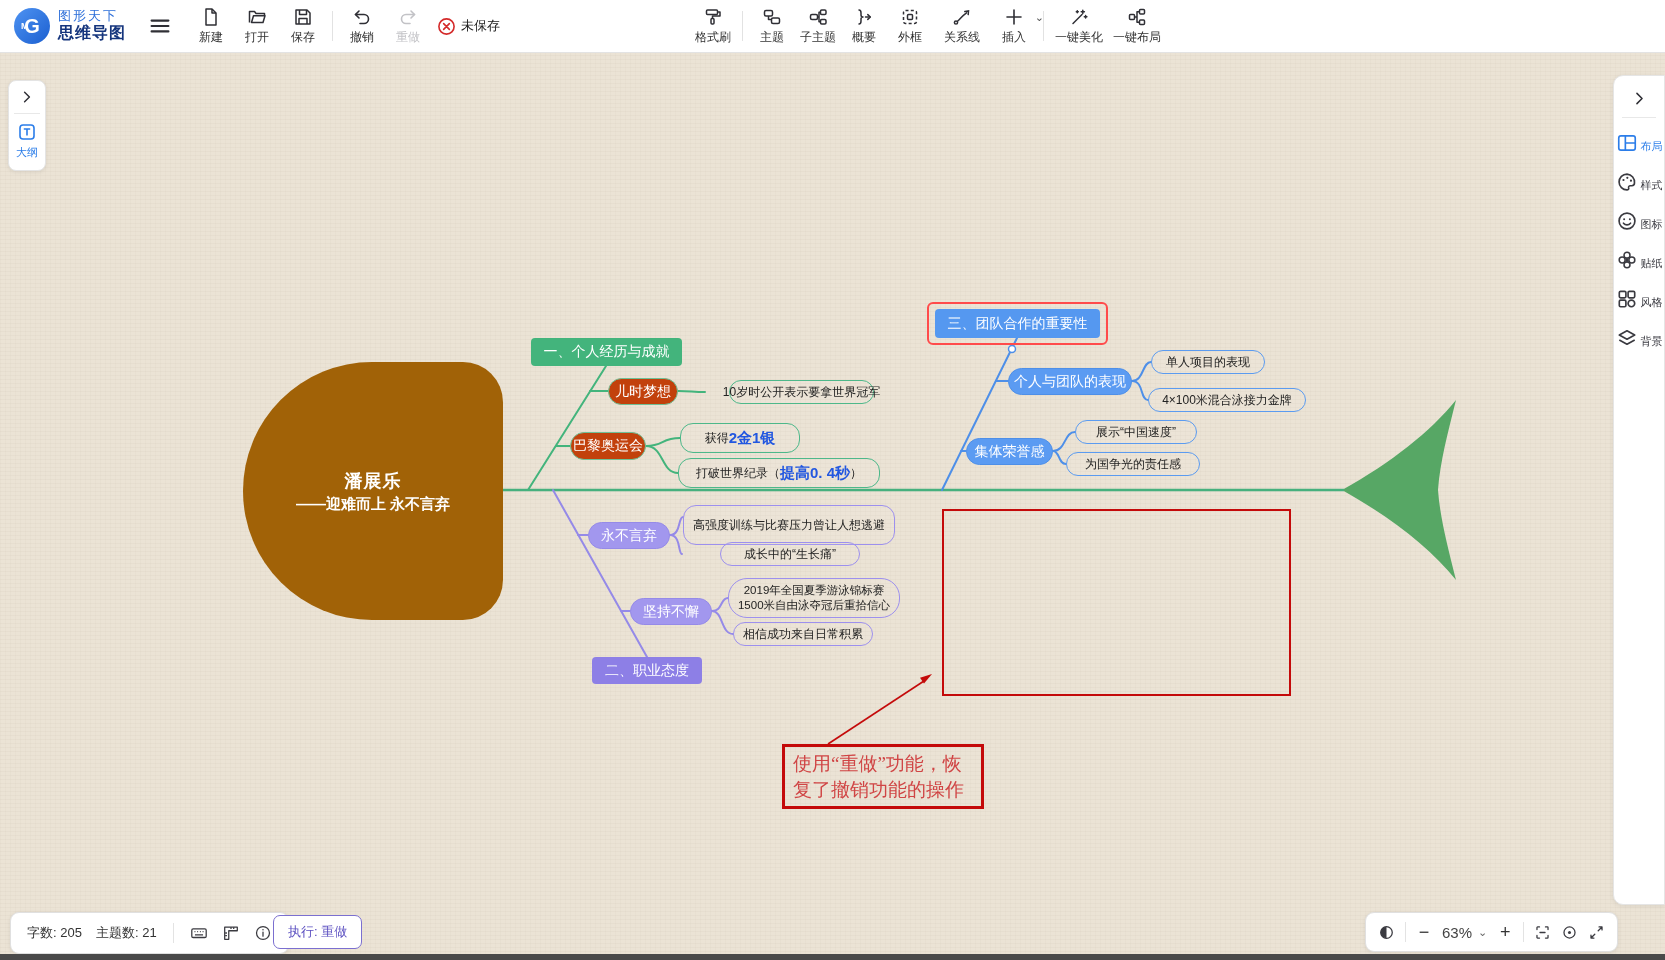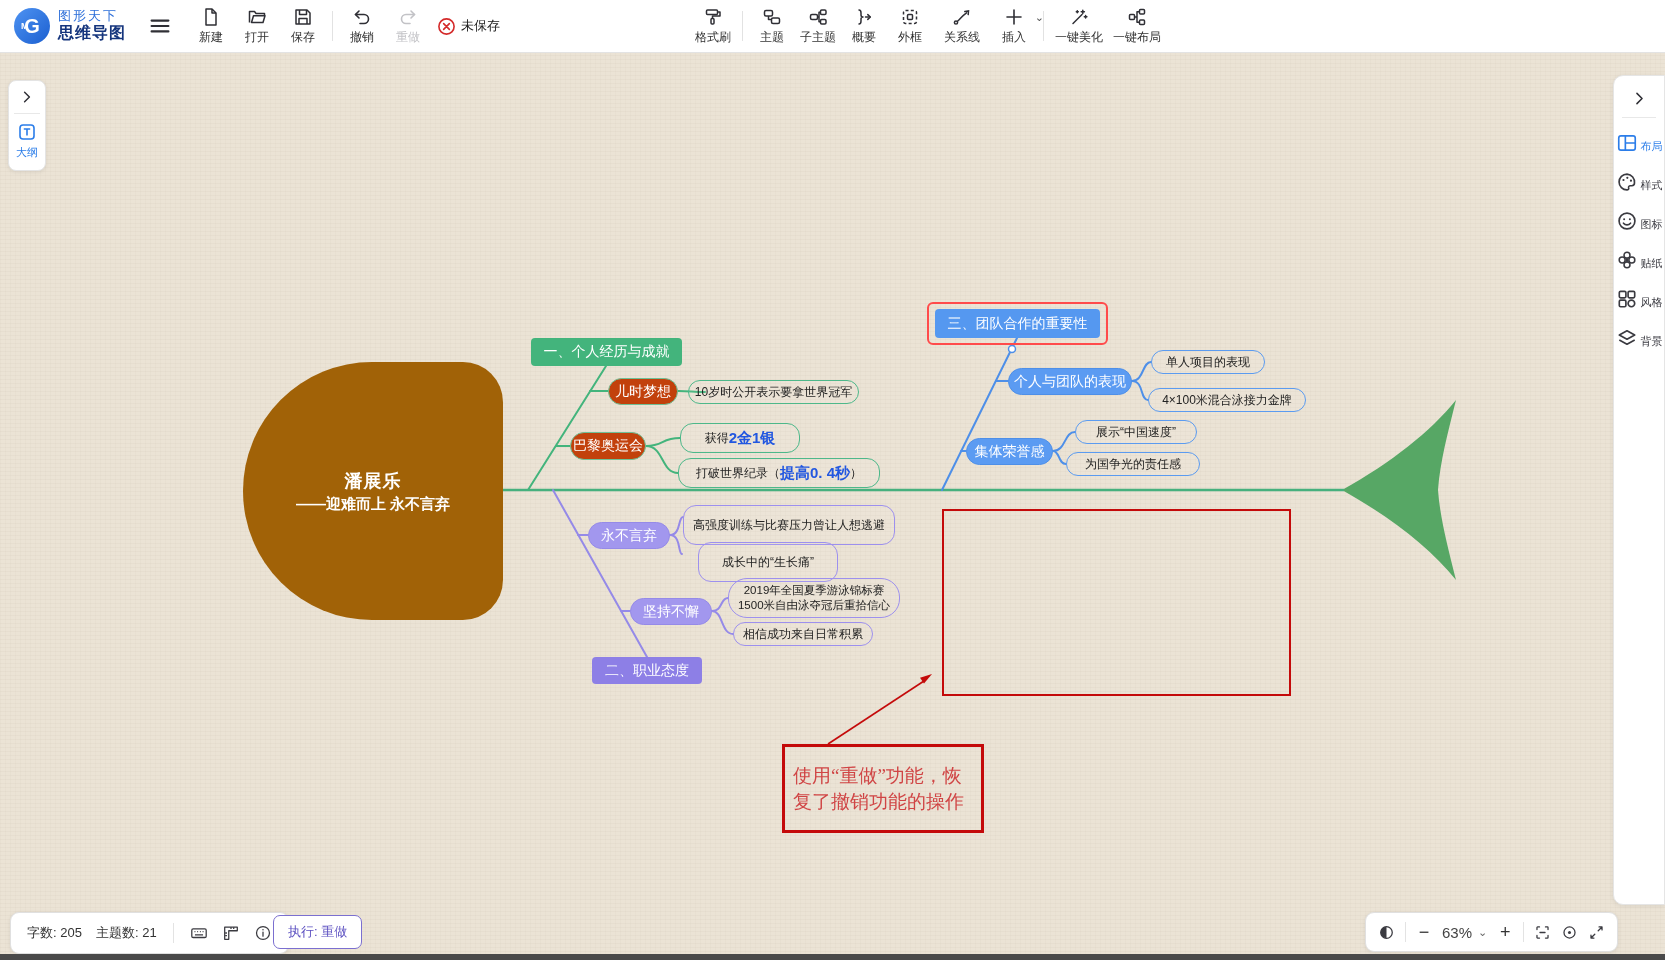--- a/index.html
+++ b/index.html
@@ -70,21 +70,21 @@
   }
   .head-title{font-size:18px;font-weight:bold;letter-spacing:1px}
   .head-sub{font-size:15px;font-weight:bold;margin-top:2px}
   
   .sel-border{position:absolute;left:927px;top:302px;width:181px;height:43px;
     border:2px solid #ff4b4b;border-radius:6px;z-index:3;box-sizing:border-box}
   .red-rect{position:absolute;left:942px;top:509px;width:349px;height:187px;
     border:2px solid #c40a0a;z-index:3;box-sizing:border-box}
   .callout{
     position:absolute;left:782px;top:744px;width:202px;z-index:3;box-sizing:border-box;
-    border:3px solid #c40a0a;padding:16px 8px;
+    border:3px solid #c40a0a;padding:4px 8px;
     font-family:"Liberation Serif","DejaVu Serif",serif;
     font-size:19px;color:#d04545;line-height:1.35;
   }
   
   .left-panel{
     position:absolute;left:8px;top:80px;width:36px;z-index:5;background:#fff;
     border:1px solid #e4e4e4;border-radius:8px;box-shadow:0 1px 4px rgba(0,0,0,0.08);
     display:flex;flex-direction:column;align-items:center;padding:8px 0 10px;
   }
   .lp-div{width:26px;height:1px;background:#e8e8e8;margin:8px 0}
@@ -174,21 +174,21 @@
   <div class="head-title">潘展乐</div>
   <div class="head-sub">——迎难而上 永不言弃</div>
 </div>
 
 <div class="node n1 g" style="left:531px;top:338px;width:151px">
     <span>一、个人经历与成就</span>
   </div>
 <div class="node n2 g" style="left:608px;top:378px;width:70px;height:27px">
     <span>儿时梦想</span>
   </div>
-<div class="node n3 g" style="left:688px;top:380px;width:171px;height:24px">
+<div class="node n3 g" style="left:729px;top:380px;width:145px;height:24px">
     <span>10岁时公开表示要拿世界冠军</span>
   </div>
 <div class="node n2 g" style="left:570px;top:432px;width:76px;height:28px">
     <span>巴黎奥运会</span>
   </div>
 <div class="node n3 g" style="left:680px;top:423px;width:120px;height:30px">
   <span>获得</span>
     <span class="accent">2金1银</span>
 </div>
 <div class="node n3 g" style="left:678px;top:458px;width:202px;height:30px">
@@ -219,21 +219,21 @@
 <div class="node n3 b" style="left:1066px;top:452px;width:134px;height:24px">
     <span>为国争光的责任感</span>
   </div>
 
 <div class="node n2 p" style="left:588px;top:522px;width:82px;height:27px">
     <span>永不言弃</span>
   </div>
 <div class="node n3 p" style="left:683px;top:505px;width:212px;height:40px">
     <span>高强度训练与比赛压力曾让人想逃避</span>
   </div>
-<div class="node n3 p" style="left:698px;top:542px;width:140px;height:40px">
+<div class="node n3 p" style="left:720px;top:542px;width:140px;height:24px">
     <span>成长中的“生长痛”</span>
   </div>
 <div class="node n2 p" style="left:630px;top:598px;width:82px;height:27px">
     <span>坚持不懈</span>
   </div>
 <div class="node n3 p two-line" style="left:728px;top:578px;width:172px;height:40px">
   <span>2019年全国夏季游泳锦标赛</span>
   <span>1500米自由泳夺冠后重拾信心</span>
 </div>
 <div class="node n3 p" style="left:733px;top:622px;width:140px;height:24px">

